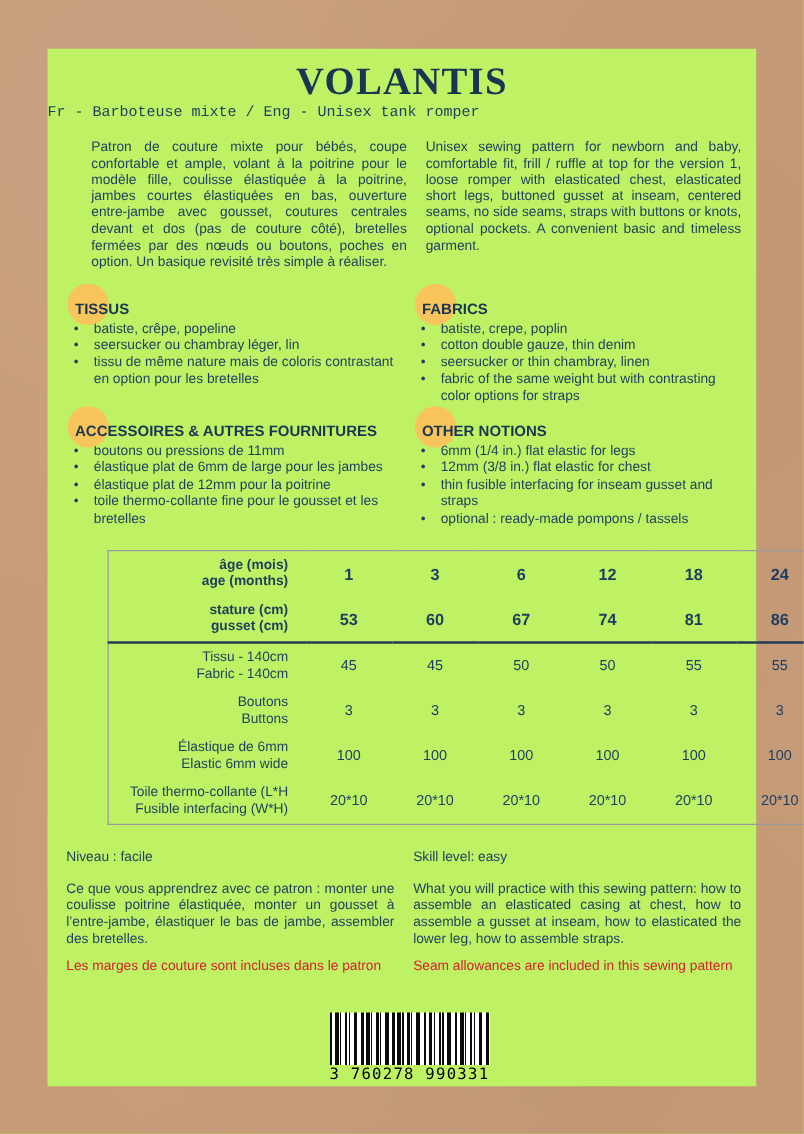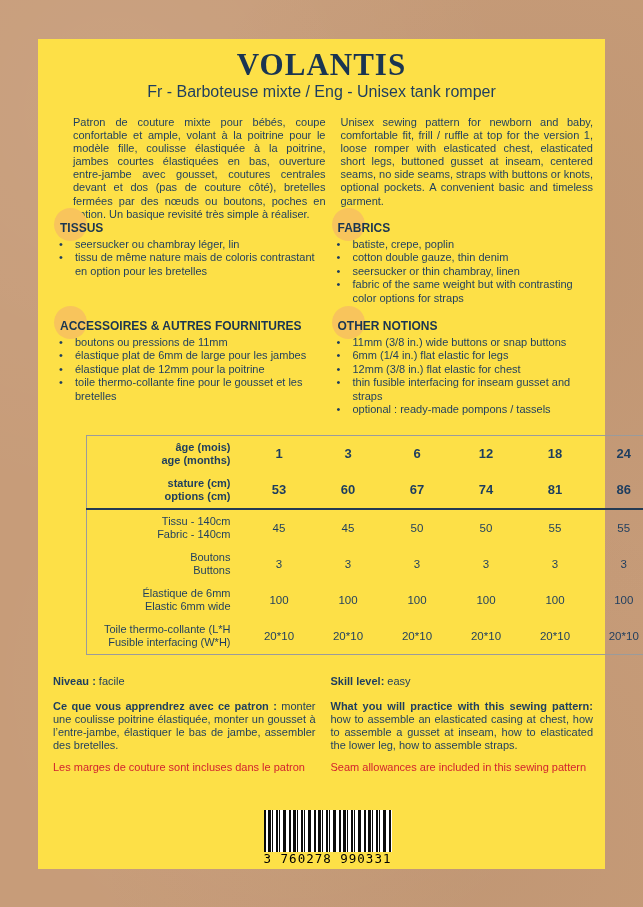--- a/index.html
+++ b/index.html
@@ -8,37 +8,37 @@
     font-family:"Liberation Sans",sans-serif;
     background:
       radial-gradient(circle at 18% 12%, rgba(255,255,255,.06), transparent 42%),
       radial-gradient(circle at 82% 28%, rgba(92,60,28,.07), transparent 46%),
       radial-gradient(circle at 45% 75%, rgba(255,255,255,.05), transparent 40%),
       radial-gradient(circle at 70% 92%, rgba(92,60,28,.06), transparent 38%),
       #c79c79;
   }
   .sheet{
     position:absolute;left:38px;top:39px;width:567px;height:830px;
-    background:#fde047;color:#1d3d5f;
+    background:#bef264;color:#1d3d5f;
   }
   .title{
     margin:10px 0 0;text-align:center;
     font-family:"Liberation Serif",serif;font-weight:bold;
     font-size:31px;letter-spacing:1px;color:#1a3552;line-height:1.05;
   }
   .subtitle{
-    text-align:center;font-size:16px;color:#1d3d5f;margin-top:1px;
+    text-align:left;font-size:12px;color:#1d3d5f;margin-top:1px;font-family:Liberation Mono, monospace;
   }
   .columns{display:flex;gap:15px;padding:0 12px 0 15px;}
   .col{flex:1;min-width:0;}
   .intro{margin-top:15px;padding-left:35px;}
   .intro p{
     margin:0;font-size:11px;line-height:1.2;text-align:justify;color:#1d3d5f;
   }
-  .sections1{}
+  .sections1{margin-top:23px;}
   .sections2{margin-top:14px;justify-content:space-between;}
   section{position:relative;}
   .sec-head{
     position:relative;font-weight:bold;font-size:12px;color:#1a3552;
     padding-left:7px;z-index:1;line-height:14px;
   }
   .accent{
     position:absolute;left:1px;top:-13px;width:33px;height:33px;border-radius:50%;
     background:#f8c45c;z-index:0;
   }
@@ -60,21 +60,21 @@
     width:158px;text-align:right;padding-right:14px !important;
     font-size:11px;line-height:1.15;color:#1d3d5f;
   }
   .val{text-align:center;font-size:11.5px;color:#1d3d5f;}
   tr.hdr .lbl,tr.hdr .val{font-weight:bold;}
   tr.hdr .val{font-size:13px;}
   tr.hdr td,tr.body td{height:36px;}
   tr.sep td{border-bottom:2px solid #243b53;}
   .foot{margin-top:20px;}
   .foot p{margin:0;font-size:11px;line-height:1.2;color:#1d3d5f;}
-  .foot .lead{font-weight:bold;}
+  .foot .lead{font-weight:normal;}
   .foot .learn{margin-top:12px;text-align:justify;}
   .foot .notice{margin-top:9px;color:#d2232e;}
   .barcode{
     position:absolute;left:12px;right:0;bottom:3px;width:140px;margin:0 auto;
     text-align:center;
   }
   .bars{
     height:42px;width:128px;margin:0 auto;
     background:repeating-linear-gradient(90deg,
       #0a0a0a 0 2px, #fff 2px 4px,
@@ -107,20 +107,21 @@
   </div>
 
   <div class="columns sections1">
     <div class="col">
       <section>
         <div class="sec-head">
           <i class="accent"></i>
           <span>TISSUS</span>
         </div>
         <ul>
+          <li>batiste, crêpe, popeline</li>
           <li>seersucker ou chambray léger, lin</li>
           <li>tissu de même nature mais de coloris contrastant en option pour les bretelles</li>
         </ul>
       </section>
     </div>
     <div class="col">
       <section>
         <div class="sec-head">
           <i class="accent"></i>
           <span>FABRICS</span>
@@ -150,21 +151,20 @@
         </ul>
       </section>
     </div>
     <div class="col">
       <section>
         <div class="sec-head">
           <i class="accent"></i>
           <span>OTHER NOTIONS</span>
         </div>
         <ul>
-          <li>11mm (3/8 in.) wide buttons or snap buttons</li>
           <li>6mm (1/4 in.) flat elastic for legs</li>
           <li>12mm (3/8 in.) flat elastic for chest</li>
           <li>thin fusible interfacing for inseam gusset and straps</li>
           <li>optional : ready-made pompons / tassels</li>
         </ul>
       </section>
     </div>
   </div>
 
   <table class="size-table">
@@ -186,21 +186,21 @@
         <td class="val">1</td>
         <td class="val">3</td>
         <td class="val">6</td>
         <td class="val">12</td>
         <td class="val">18</td>
         <td class="val">24</td>
       </tr>
       <tr class="hdr sep">
         <td class="lbl">
           <div>stature (cm)</div>
-          <div>options (cm)</div>
+          <div>gusset (cm)</div>
         </td>
         <td class="val">53</td>
         <td class="val">60</td>
         <td class="val">67</td>
         <td class="val">74</td>
         <td class="val">81</td>
         <td class="val">86</td>
       </tr>
       <tr class="body">
         <td class="lbl">

